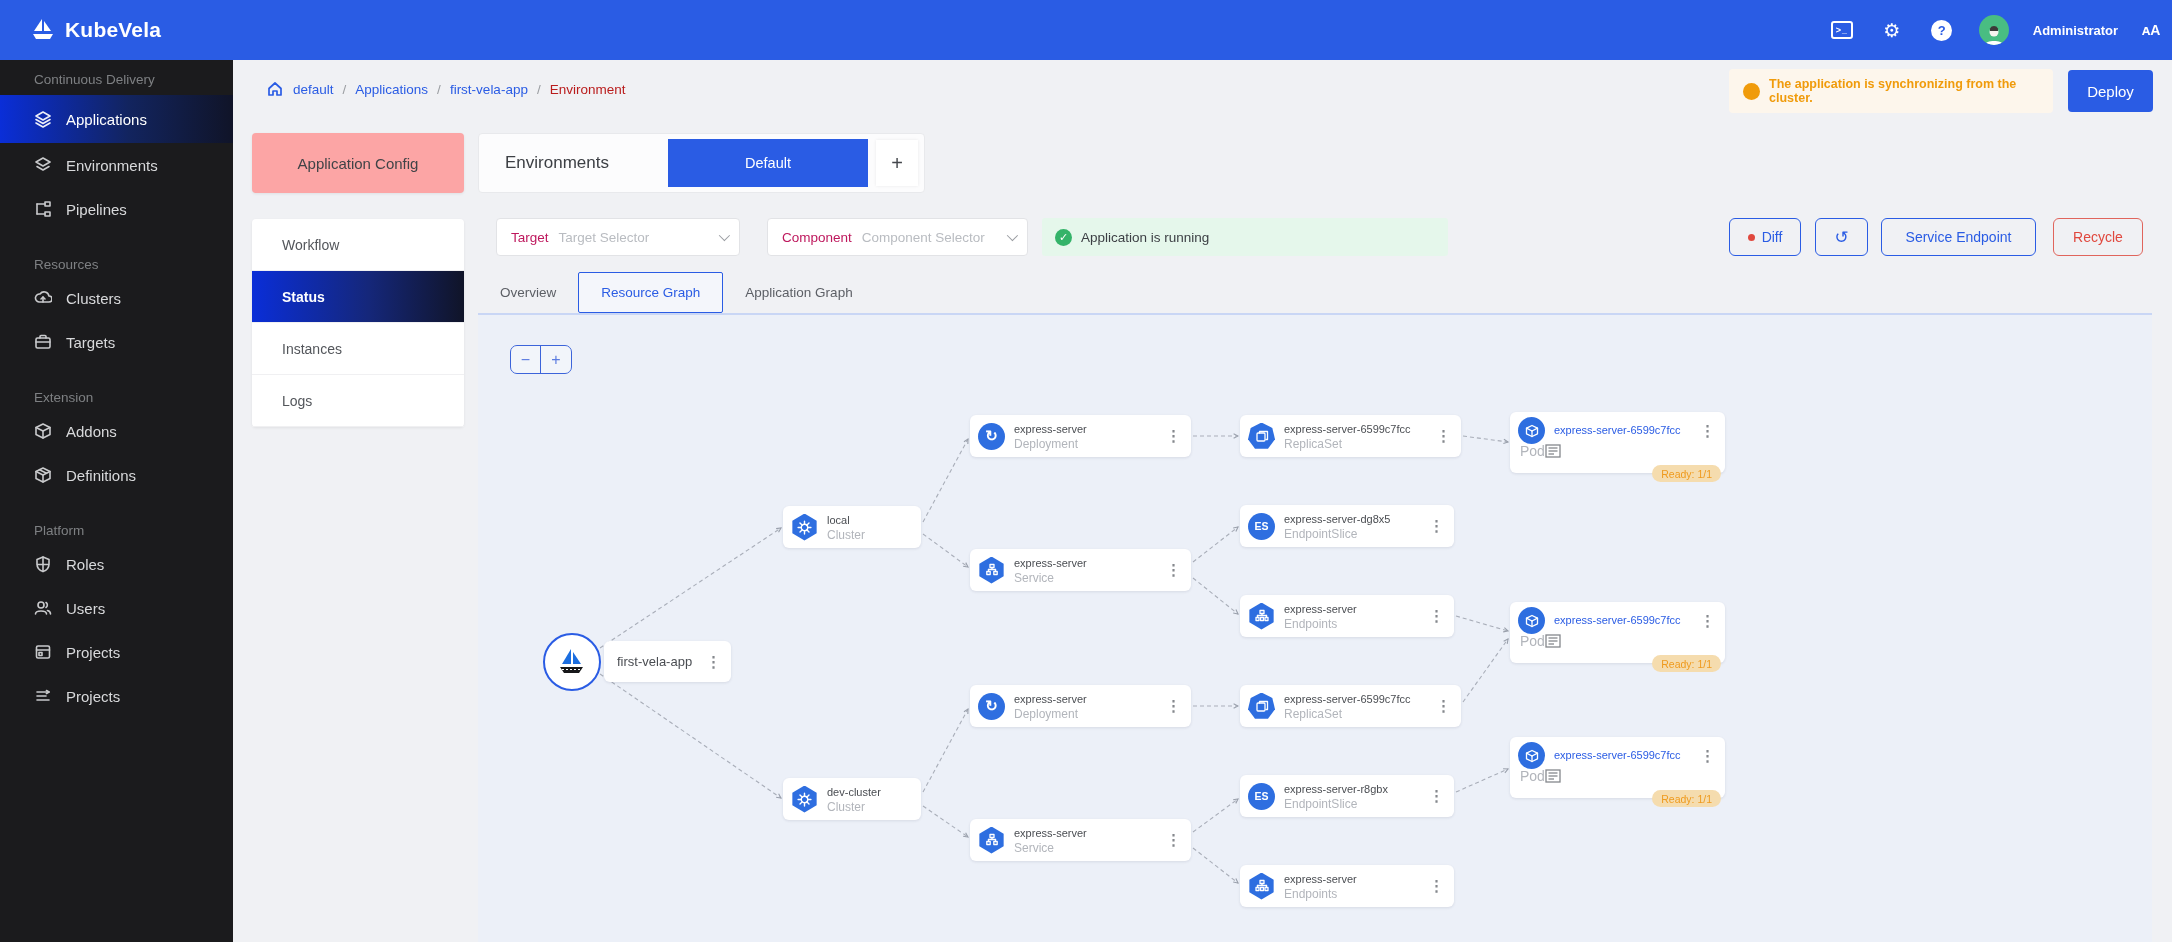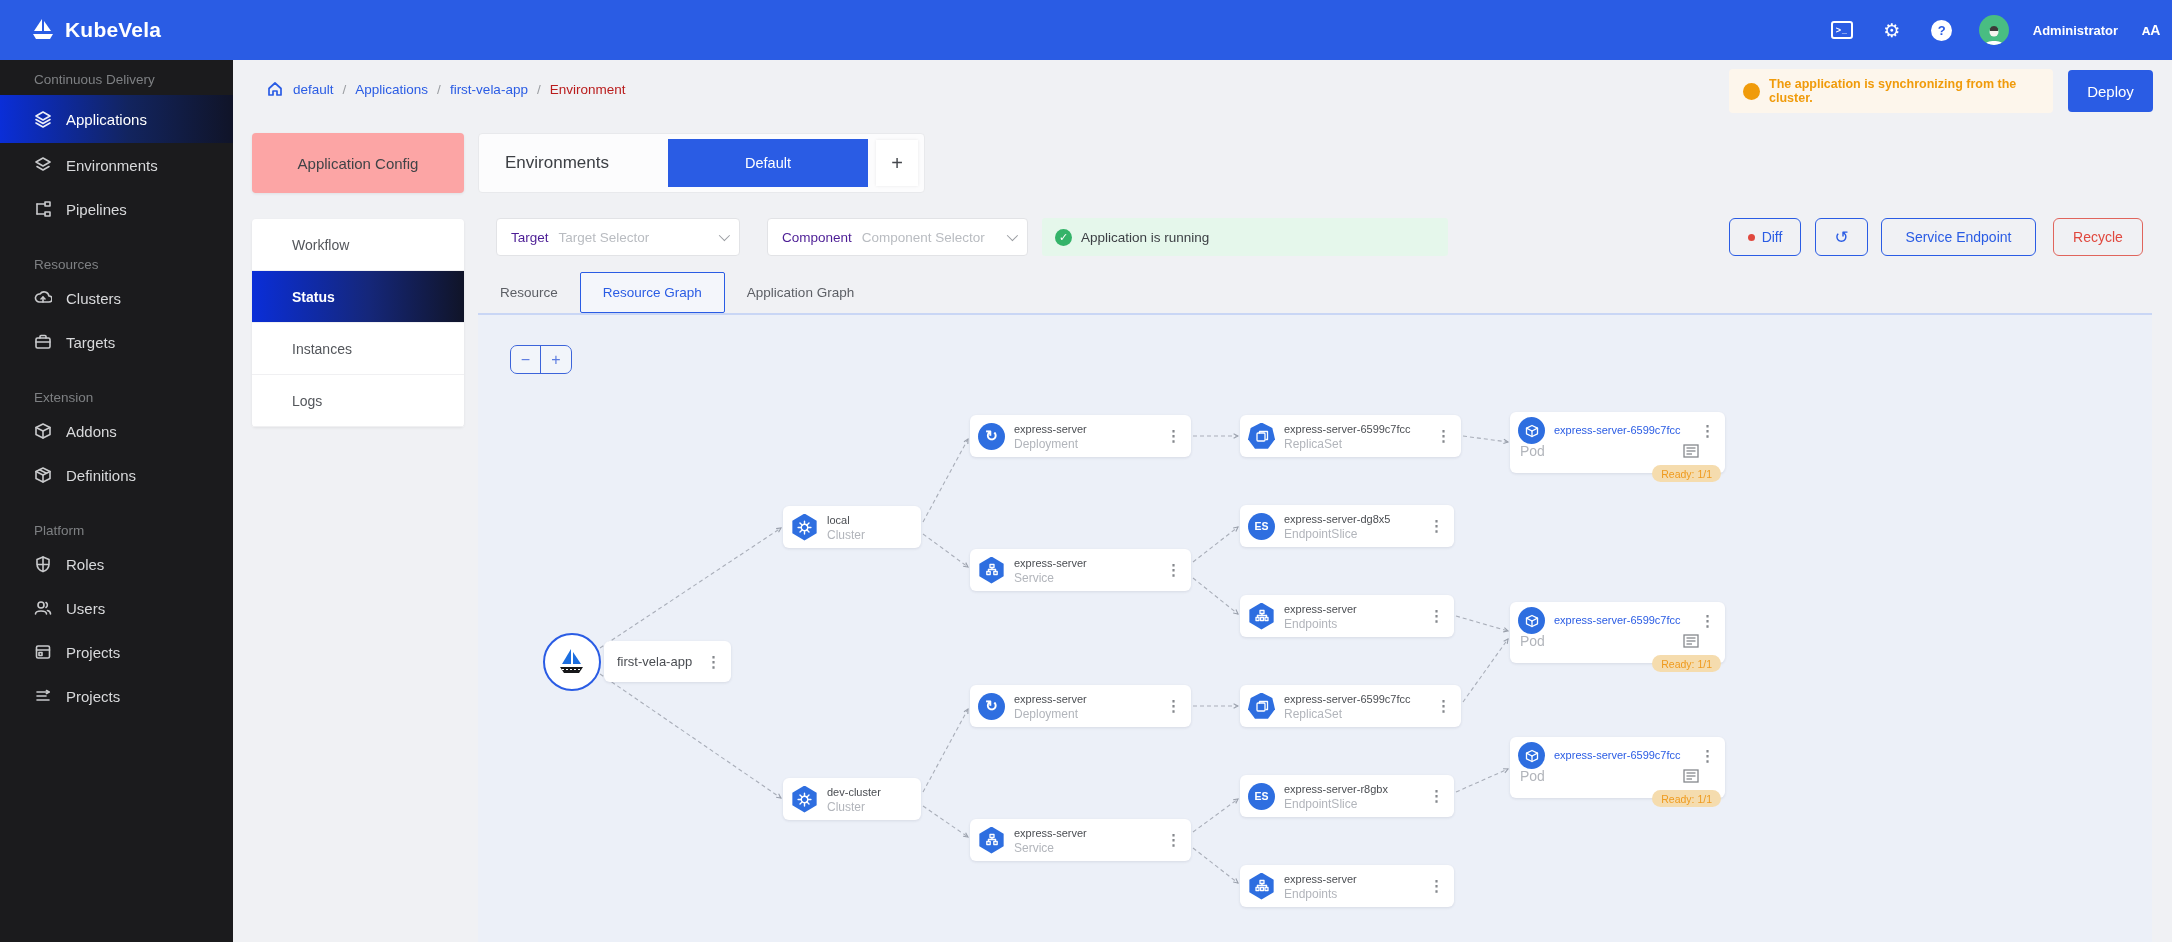--- a/index.html
+++ b/index.html
@@ -35,25 +35,25 @@
   #sync-alert span{color:#f09b0b;font-size:12.5px;font-weight:bold}
   #deploy-btn{position:absolute;left:2068px;top:70px;width:85px;height:42px;background:#2a5ce4;color:#fff;border:none;border-radius:4px;font-size:15px;cursor:pointer;z-index:5}
   
   #config-card{position:absolute;left:252px;top:133px;width:212px;height:60px;background:#fca5a5;border-radius:4px;box-shadow:0 1px 3px rgba(0,0,0,.07);display:flex;align-items:center;justify-content:center;font-size:15px;color:#404347;cursor:pointer;z-index:5}
   #env-panel{position:absolute;left:478px;top:133px;width:447px;height:60px;background:#fcfcfd;border:1px solid #e8e9ec;border-radius:4px;display:flex;align-items:center;z-index:5}
   #env-label{font-size:17px;color:#3c3f44;margin-left:26px}
   #env-active{margin-left:auto;width:200px;height:48px;background:#2a5ce4;color:#fff;font-size:14.5px;display:flex;align-items:center;justify-content:center;cursor:pointer}
   #env-add{width:42px;height:46px;margin:0 6px 0 8px;background:#fff;box-shadow:0 0 3px rgba(0,0,0,.08);display:flex;align-items:center;justify-content:center;font-size:20px;color:#44474c;cursor:pointer}
   
   #submenu{position:absolute;left:252px;top:219px;width:212px;background:#fff;border-radius:4px;box-shadow:0 1px 3px rgba(0,0,0,.07);z-index:5}
-  .sm-item{height:52px;display:flex;align-items:center;padding-left:40px;font-size:14px;color:#53565b;border-bottom:1px solid #f0f0f2;cursor:pointer}
+  .sm-item{height:52px;display:flex;align-items:center;padding-left:30px;font-size:14px;color:#53565b;border-bottom:1px solid #f0f0f2;cursor:pointer}
   .sm-item.active{background:linear-gradient(90deg,#0a2ed8 0%,#15277a 55%,#101428 100%);color:#fff;font-weight:bold}
   
   .select{position:absolute;top:218px;height:38px;background:#fff;border:1px solid #e2e3e6;border-radius:4px;display:flex;align-items:center;font-size:13.5px;z-index:5;cursor:pointer}
-  .sel-label{color:#4c1d95;margin:0 10px 0 14px}
+  .sel-label{color:#be185d;margin:0 10px 0 14px}
   .sel-ph{color:#b9bcc1}
   .chev{margin-left:auto;margin-right:12px;width:8px;height:8px;border-right:1.5px solid #9a9da2;border-bottom:1.5px solid #9a9da2;transform:rotate(45deg) translateY(-2px)}
   #target-select{left:496px;width:244px}
   #component-select{left:767px;width:261px}
   #run-banner{position:absolute;left:1042px;top:218px;width:406px;height:38px;background:#e5f7eb;border-radius:3px;display:flex;align-items:center;gap:9px;padding-left:13px;font-size:13.5px;color:#3c3f44;z-index:5}
   .ok-ic{width:17px;height:17px;border-radius:50%;background:#34b369;color:#fff;font-size:11px;display:flex;align-items:center;justify-content:center}
   .act-btn{position:absolute;top:218px;height:38px;background:transparent;border:1px solid #2a5ce4;border-radius:6px;color:#2a5ce4;font-size:14px;display:flex;align-items:center;justify-content:center;gap:7px;cursor:pointer;z-index:5}
   #diff-btn{left:1729px;width:72px}
   .diff-dot{width:7px;height:7px;border-radius:50%;background:#e0483e}
   #refresh-btn{left:1815px;width:53px;font-size:17px}
@@ -75,21 +75,21 @@
   .nicon.circ{background:#2e6ee0;border-radius:50%}
   .nicon.hex{background:#2e6ee0;clip-path:polygon(50% 0,95% 27%,95% 73%,50% 100%,5% 73%,5% 27%)}
   .nicon.hept{background:#2e6ee0;clip-path:polygon(50% 0,90% 20%,100% 62%,74% 97%,26% 97%,0 62%,10% 20%)}
   .ntext{margin-left:9px;min-width:0}
   .ntitle{font-size:11px;color:#4a4d52;white-space:nowrap;line-height:15px}
   .ntitle.link{color:#2a5ce4}
   .nsub{font-size:12px;color:#b2b5bb;line-height:14px}
   .kebab{margin-left:auto;color:#85888d;font-size:15px;font-weight:bold;padding:0 4px;cursor:pointer;letter-spacing:0}
   .pod{height:61px;padding:5px 6px 5px 8px;align-items:flex-start}
   .pod .ptop{display:flex;align-items:center;width:100%}
-  .pod .pbot{position:absolute;left:10px;right:26px;top:32px;display:flex;align-items:center;justify-content:space-between}
+  .pod .pbot{position:absolute;left:10px;right:26px;top:32px;display:flex;align-items:center;}
   .pod .nsub{font-size:14px}
   .badge{position:absolute;right:4px;bottom:-9px;background:#f5dcae;color:#ef9a1d;font-size:10.5px;padding:2.5px 9px;border-radius:9px;white-space:nowrap}
   
   #root-circle{position:absolute;left:65px;top:318px;width:58px;height:58px;border-radius:50%;background:#fff;border:2.5px solid #2a5ce4;display:flex;align-items:center;justify-content:center;cursor:pointer}
   #root-label{position:absolute;left:126px;top:326px;width:127px;height:41px;background:#fff;border-radius:6px;box-shadow:0 1px 3px rgba(20,30,60,.10);display:flex;align-items:center;padding:0 6px 0 13px;cursor:pointer}
   #root-label .ntitle{font-size:13px}
   svg.nsvg{stroke:#fff;fill:none;stroke-width:1.3;stroke-linecap:round;stroke-linejoin:round}
   .es-txt{font-size:10.5px;font-weight:bold}
 </style>
 </head>
@@ -305,21 +305,21 @@
     <span>↺</span>
   </button>
 <button class="act-btn" id="endpoint-btn">
   <span>Service Endpoint</span>
 </button>
 <button class="act-btn" id="recycle-btn">
   <span>Recycle</span>
 </button>
 
 <div id="tabs">
-  <div class="tab">Resource</div>
+  <div class="tab">Overview</div>
   <div class="tab active">Resource Graph</div>
   <div class="tab">Application Graph</div>
 </div>
 
 <div id="canvas">
 
   <svg id="edges" width="1674" height="629">
     <defs>
       <marker id="ah" viewBox="0 0 6 6" refX="5" refY="3" markerWidth="6" markerHeight="6" orient="auto">
         <path d="M1 1 L5 3 L1 5" fill="none" stroke="#9aa0ac" stroke-width="1"></path>

